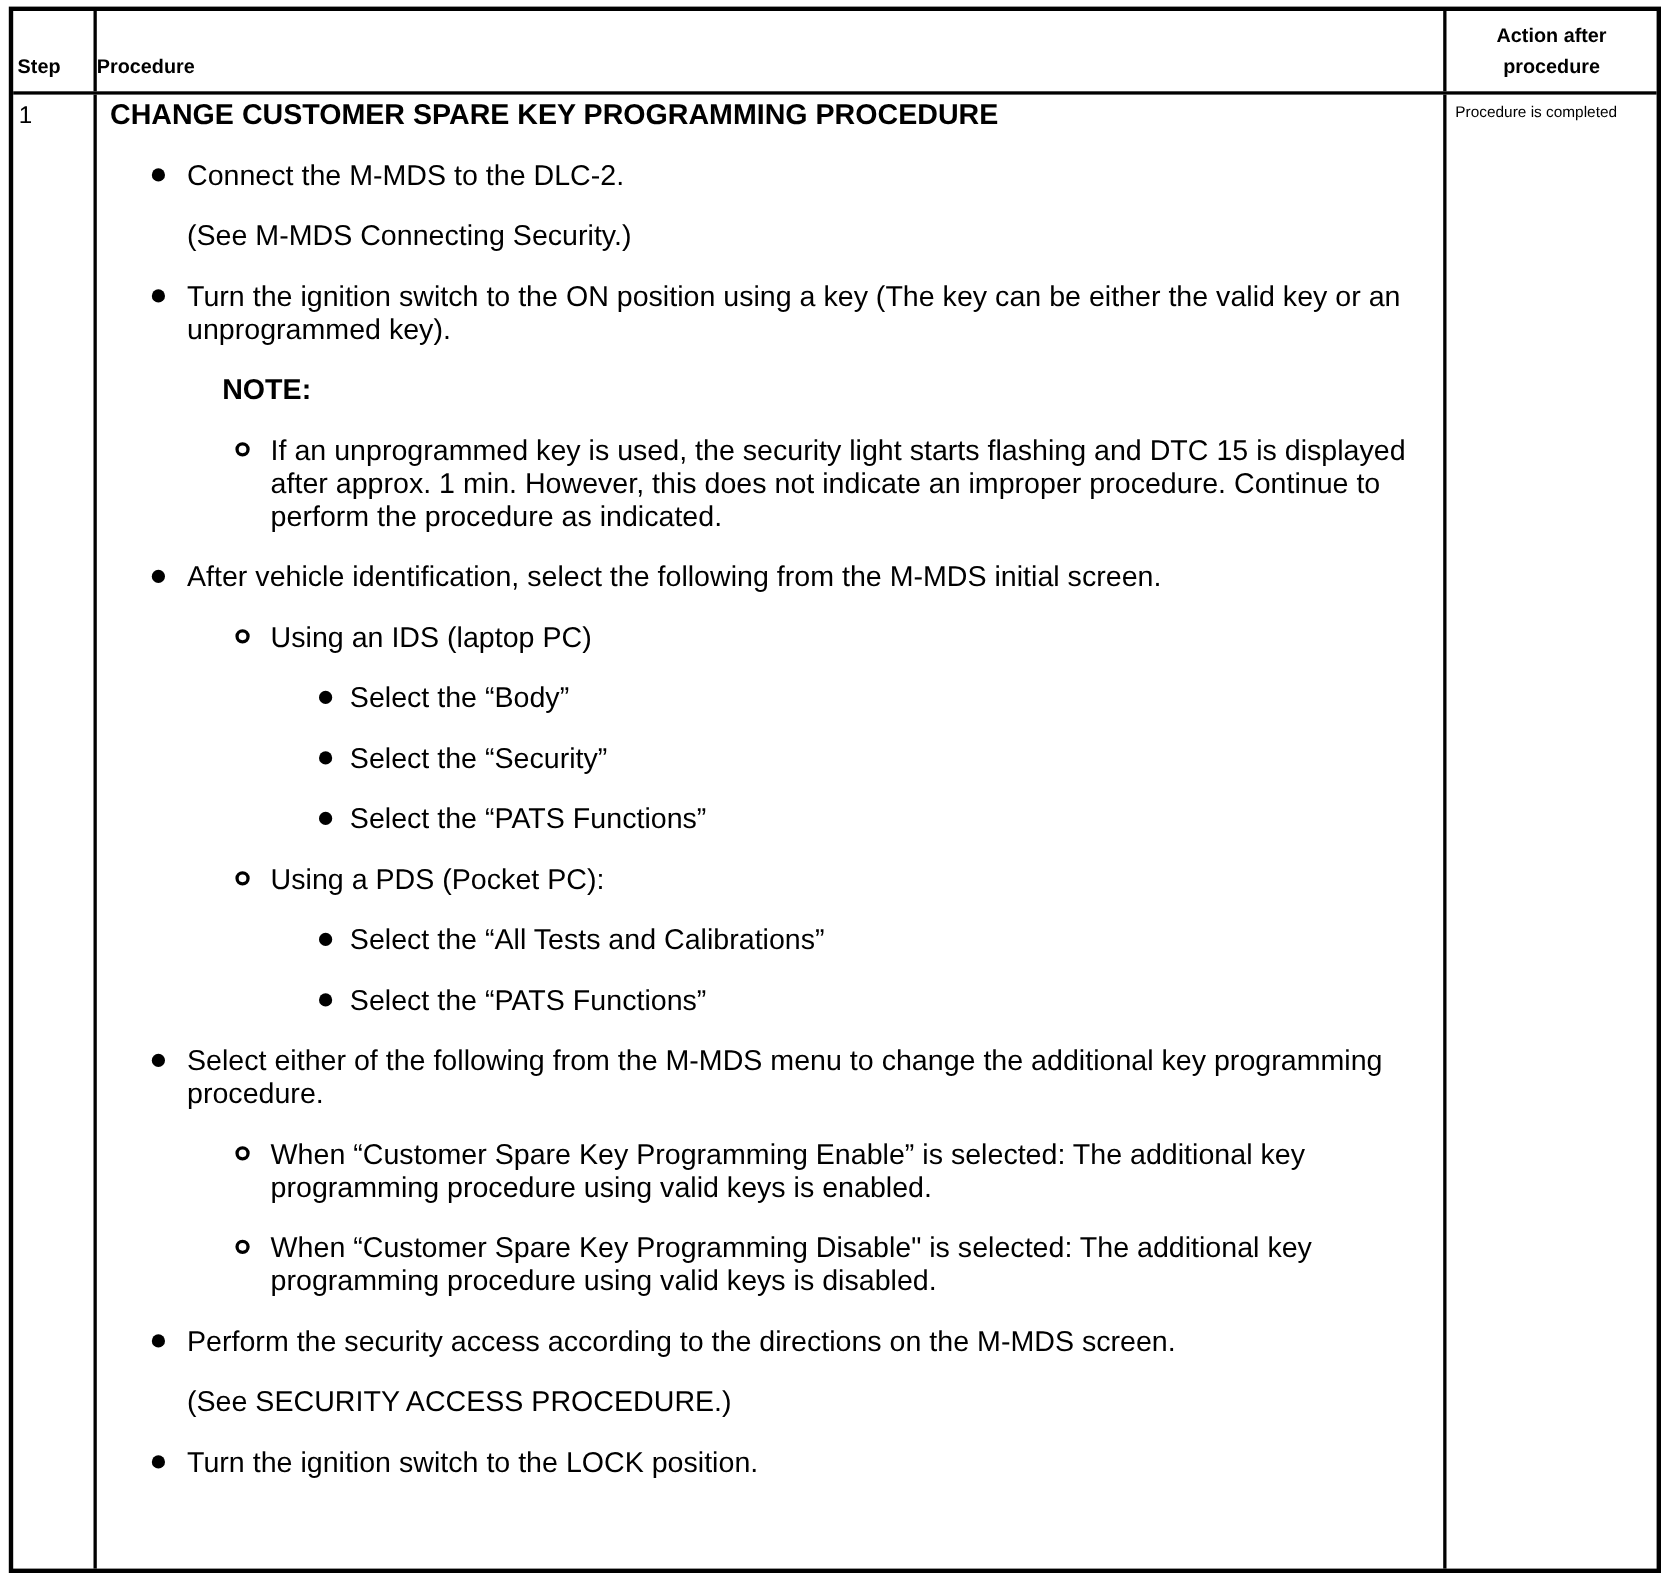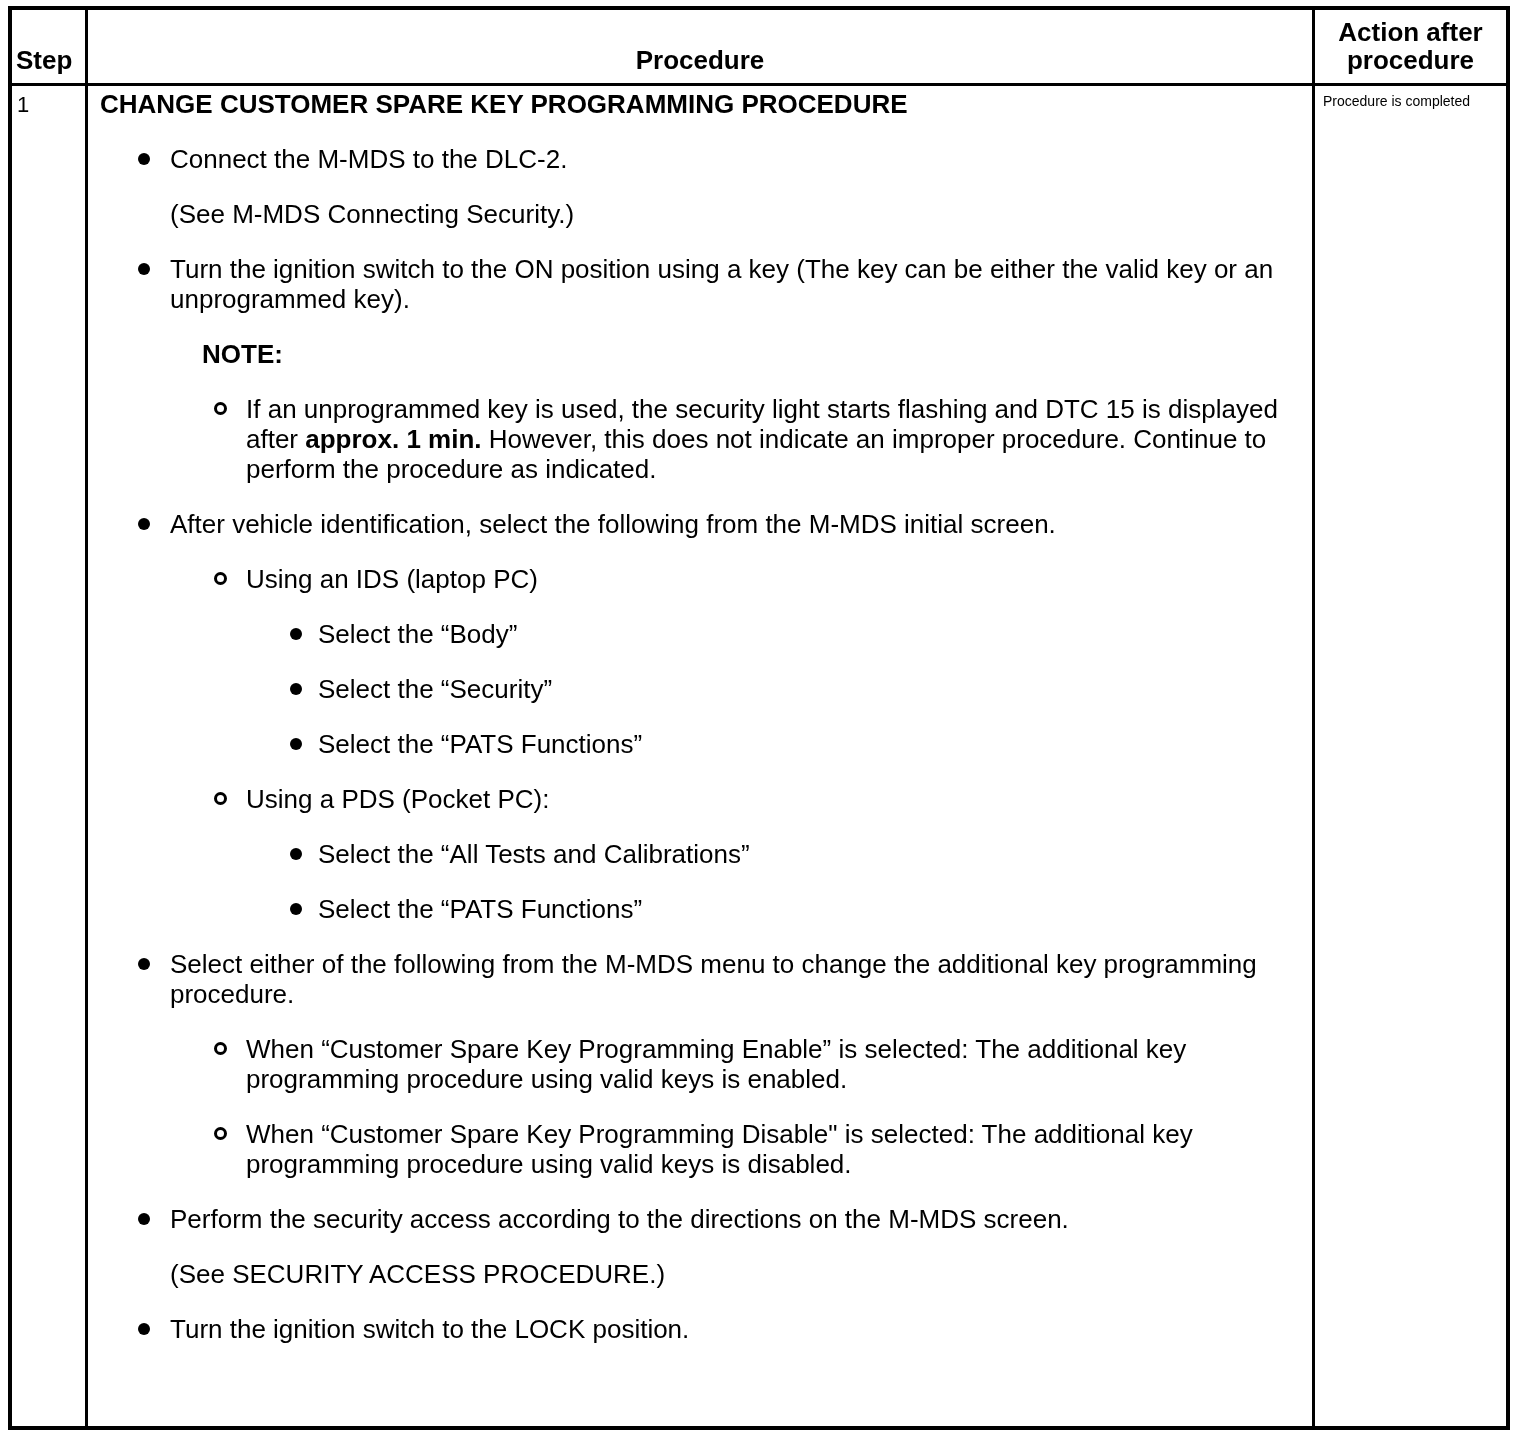--- a/index.html
+++ b/index.html
@@ -26,47 +26,47 @@
   .cell { min-width: 0; }
   .cell.step   { width: 76px; border-right: 3px solid #000; flex: 0 0 auto; }
   .cell.proc   { flex: 1 1 auto; }
   .cell.action { width: 194px; border-left: 3px solid #000; flex: 0 0 auto; }
 
   
   .hcell {
     display: flex;
     align-items: flex-end;
     font-weight: bold;
-    font-size: 26px;
+    font-size: 18px;
     line-height: 28px;
     padding-bottom: 9px;
   }
   .hcell.step { padding-left: 4px; }
-  .hcell.proc { justify-content: center; }
+  .hcell.proc { }
   .hcell.action { justify-content: center; text-align: center; padding-bottom: 9px; }
 
   
   .bcell.step { font-size: 22px; padding: 6px 0 0 5px; line-height: 26px; }
 
   
   .bcell.proc { padding: 3px 14px 0 0; position: relative; }
   .item {
     position: relative;
     font-size: 26px;
     line-height: 30px;
     margin-bottom: 25px;
     white-space: pre-line;
   }
   .item.title { margin-left: 12px; font-weight: bold; }
   .item.note  { margin-left: 114px; font-weight: bold; }
   .item.plain { margin-left: 82px; }
   .item.b1 { padding-left: 82px; }
   .item.b2 { padding-left: 158px; }
   .item.b3 { padding-left: 230px; }
-  .bold { font-weight: bold; text-align: center; }
+  .bold { font-weight: normal; text-align: center; }
 
   .bullet { position: absolute; display: block; }
   .bullet.filled {
     width: 12px; height: 12px;
     background: #000; border-radius: 50%;
     top: 9px;
   }
   .bullet.ring {
     width: 13px; height: 13px;
     border: 3.5px solid #000; border-radius: 50%;

